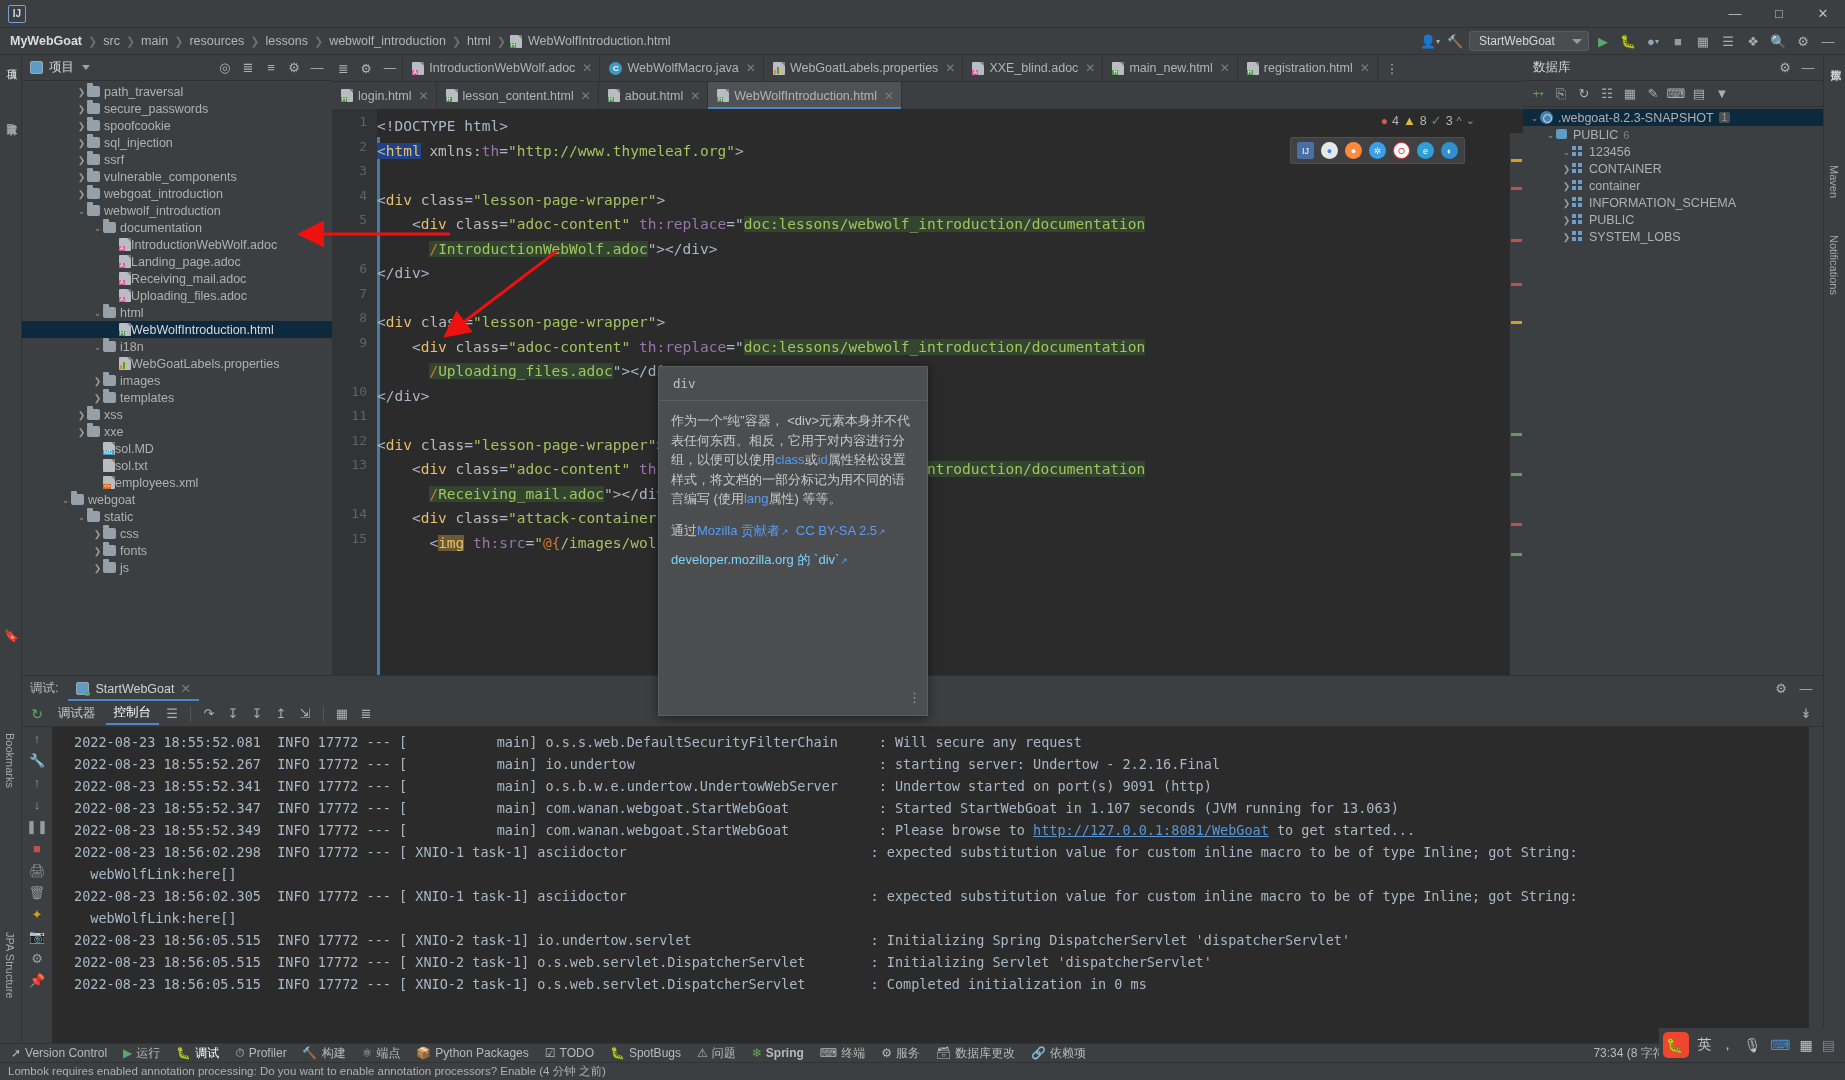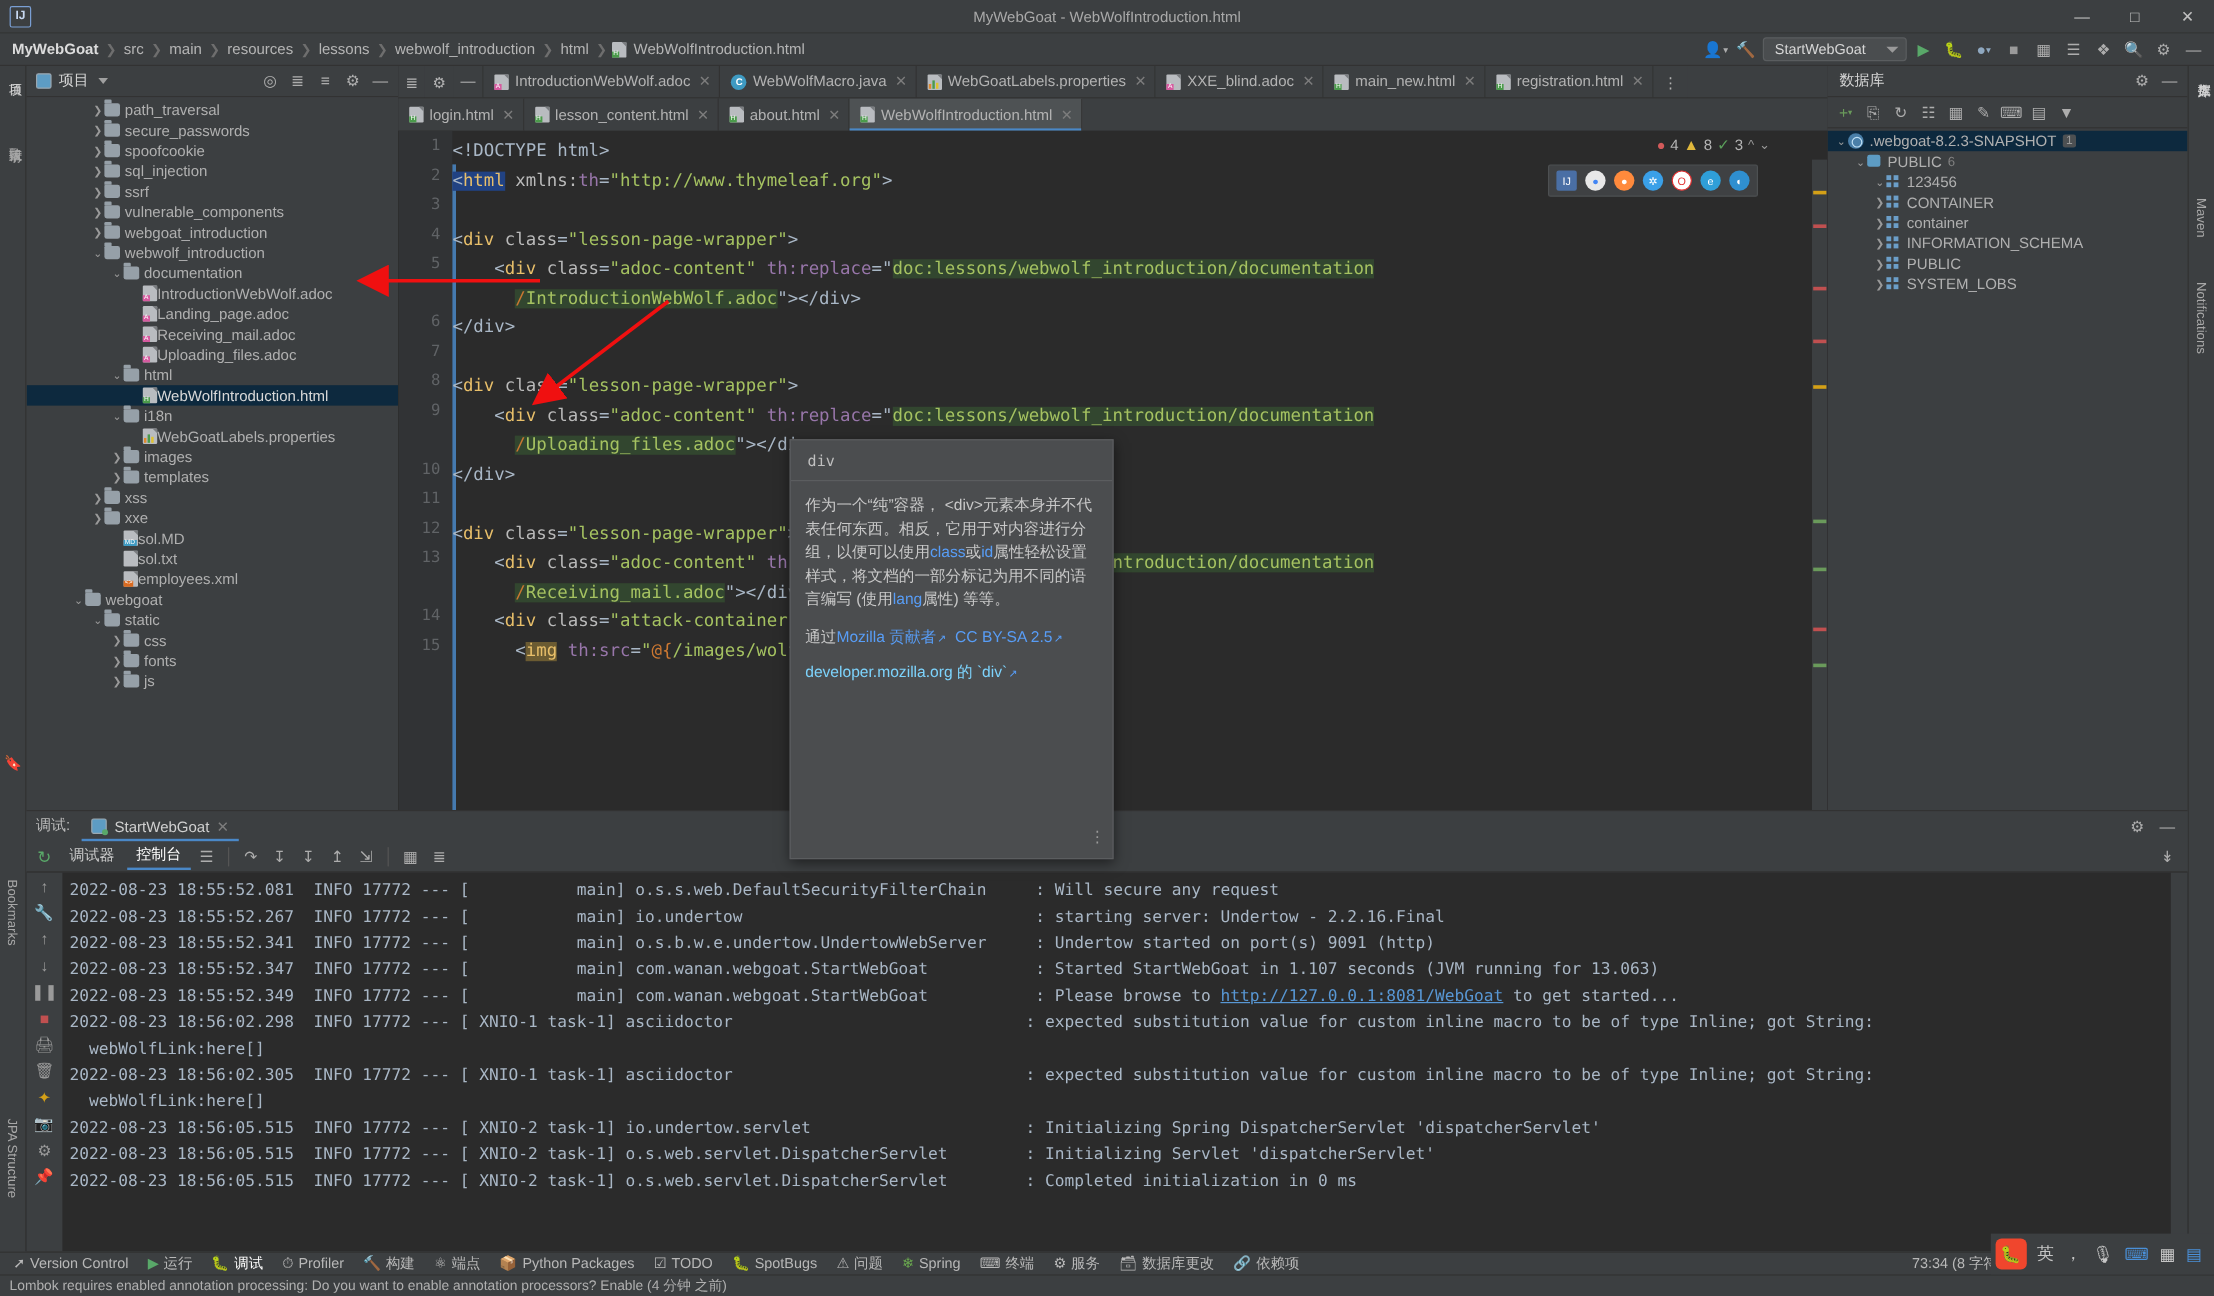--- a/index.html
+++ b/index.html
@@ -224,21 +224,21 @@
   .sub-tab { color:#cccccc; font-size:12.5px; padding:2px 8px; }
   .sub-tab.active { color:#ffffff; border-bottom:2px solid #4a88c7;}
   .vsep { width:1px;height:16px;background:#555; margin:0 5px;}
   .console {
     flex:1; background:#2b2b2b; overflow:hidden; position:relative; display:flex;
   }
   .con-strip { width: 30px; background:#3c3f41; display:flex; flex-direction:column; align-items:center; padding-top:4px; gap:7px;}
   .con-strip span { color:#9a9a9a; font-size:13px;}
   .con-text {
     flex:1; font-family:"DejaVu Sans Mono", monospace; font-size:13.5px; color:#a9b7c6;
-    line-height:22px; padding: 4px 0 0 6px; white-space:pre; overflow:hidden;
+    line-height:22px; padding: 4px 0 0 22px; white-space:pre; overflow:hidden;
   }
   .con-text .lnk { color:#5897d4; text-decoration:underline;}
   .con-right { width:14px; background:#3c3f41;}
 
   
   .statusbar {
     position: absolute; left:0; right:0; bottom: 18px; height: 19px;
     background: #3c3f41; display:flex; align-items:center; padding-left:4px; gap:2px;
     border-top:1px solid #323232; font-size:12px; color:#b8b8b8;
   }
@@ -259,21 +259,20 @@
   .ime .blue { color:#4a90d9; font-size:14px;}
 
   
   .arrows { position:absolute; left:0; top:0; width:1845px; height:1080px; pointer-events:none; z-index:25;}
 </style>
 </head>
 <body>
 
 <div class="titlebar">
   <div class="ij-logo">IJ</div>
-  <div class="win-title">MyWebGoat - WebWolfIntroduction.html</div>
   <div class="win-btns">
     <div class="win-btn">—</div>
     <div class="win-btn">□</div>
     <div class="win-btn close">✕</div>
   </div>
 </div>
 
 <div class="navbar">
   <span class="crumb bold">MyWebGoat</span>
   <span class="crumb-sep">❯</span>
@@ -850,21 +849,21 @@
     </span>
   <span class="sb-item">⏱ <b style="font-weight:normal">Profiler</b></span>
   <span class="sb-item">🔨 <b style="font-weight:normal">构建</b></span>
   <span class="sb-item">⚛ <b style="font-weight:normal">端点</b></span>
   <span class="sb-item">📦 <b style="font-weight:normal">Python Packages</b></span>
   <span class="sb-item">☑ <b style="font-weight:normal">TODO</b></span>
   <span class="sb-item">🐛 <b style="font-weight:normal">SpotBugs</b></span>
   <span class="sb-item">⚠ <b style="font-weight:normal">问题</b></span>
   <span class="sb-item">
       <span style="color:#6aa84f">❄</span> 
-      <b style="font-weight:normal">Spring</b>
+      <b style="font-weight:bold">Spring</b>
     </span>
   <span class="sb-item">⌨ <b style="font-weight:normal">终端</b></span>
   <span class="sb-item">⚙ <b style="font-weight:normal">服务</b></span>
   <span class="sb-item">🗃 <b style="font-weight:normal">数据库更改</b></span>
   <span class="sb-item">🔗 <b style="font-weight:normal">依赖项</b></span>
   <span class="sb-right">
     <span>73:34 (8 字符)</span>
     <span>LF</span>
     <span>UTF-8</span>
     <span>4 个空格</span>

